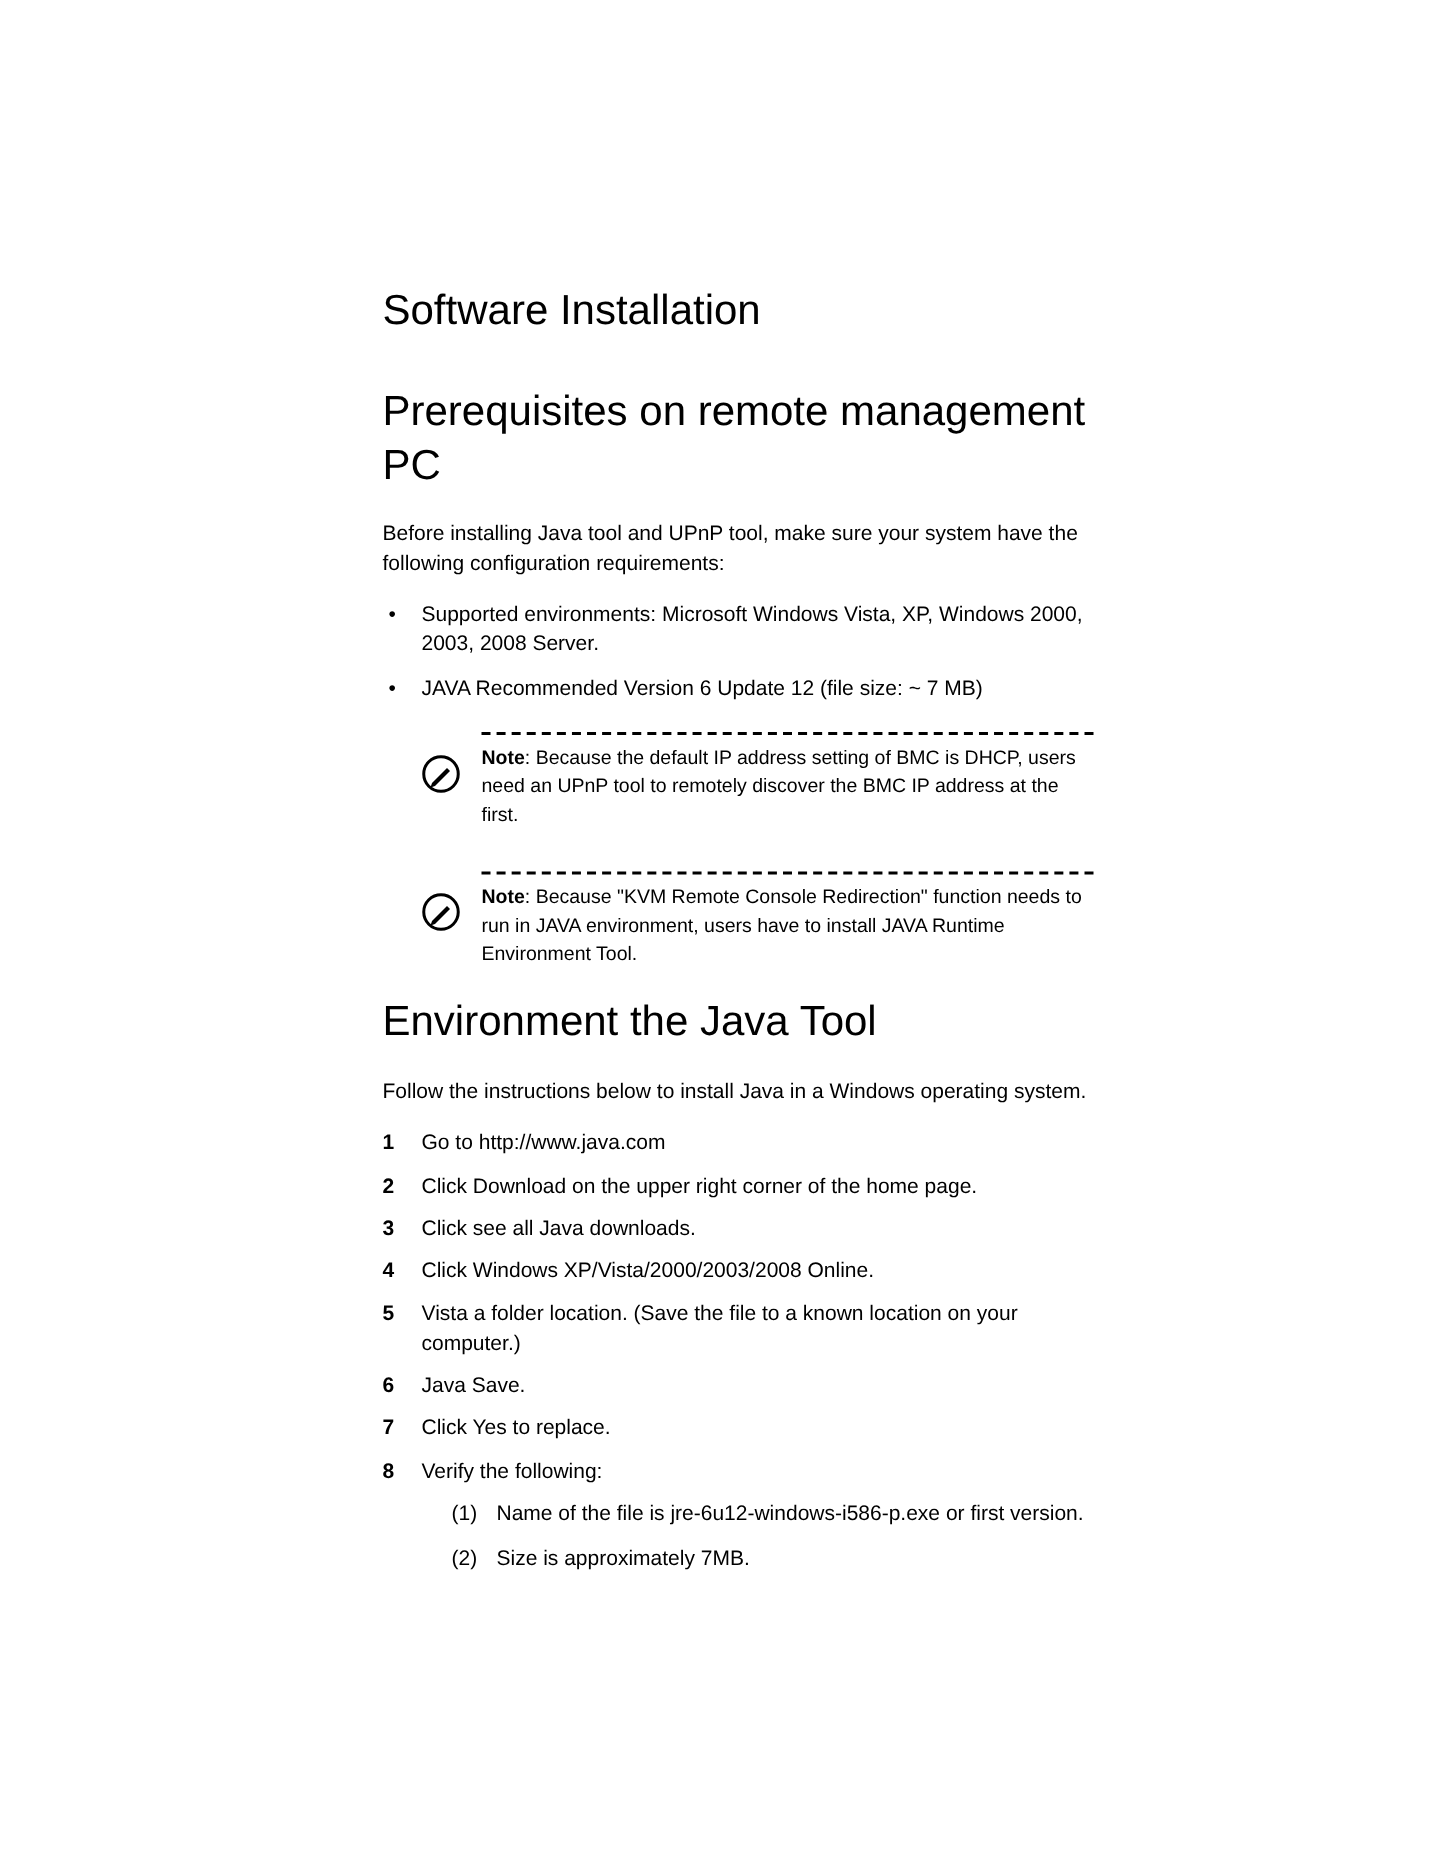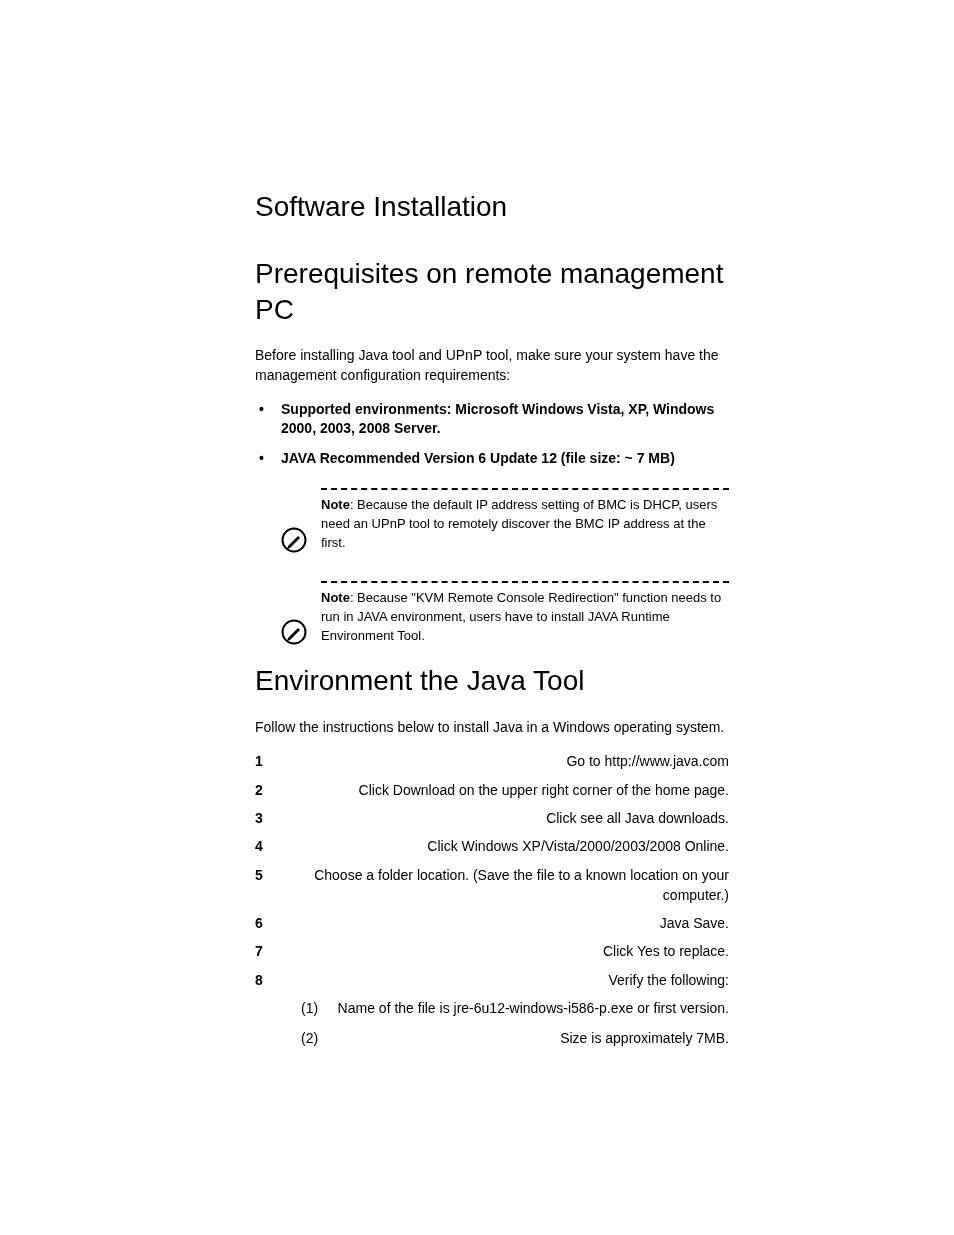--- a/index.html
+++ b/index.html
@@ -33,39 +33,38 @@
   }
   .body-text {
     font-size: 14px;
     line-height: 1.4;
     margin: 0 0 14px 0;
   }
   ul.bullets {
     list-style: none;
     padding: 0;
     margin: 0 0 8px 0;
-    font-weight: bold;
   }
   ul.bullets > li {
     position: relative;
     padding-left: 26px;
     font-size: 14px;
     line-height: 1.4;
     margin-bottom: 10px;
   }
   ul.bullets > li::before {
     content: "•";
     position: absolute;
     left: 4px;
     top: 0;
     font-size: 14px;
   }
   .note-block {
     display: flex;
-    align-items: flex-end;
+    align-items: center;
     margin: 4px 0 18px 26px;
   }
   .note-icon {
     flex: 0 0 auto;
     margin-right: 14px;
   }
   .note-icon svg {
     display: block;
   }
   .note-content {
@@ -88,21 +87,20 @@
     margin: 0;
     counter-reset: step;
   }
   ol.steps > li {
     position: relative;
     padding-left: 26px;
     font-size: 14px;
     line-height: 1.45;
     margin-bottom: 8px;
     counter-increment: step;
-    text-align: right;
   }
   ol.steps > li::before {
     content: counter(step);
     position: absolute;
     left: 0;
     top: 0;
     font-weight: 600;
     font-size: 14px;
   }
   .substeps {
@@ -129,21 +127,21 @@
 </head>
 <body>
 
 <div class="page">
 
 
   <h1 class="title">Software Installation</h1>
 
   <h2 class="section-heading">Prerequisites on remote management PC</h2>
 
-  <p class="body-text">Before installing Java tool and UPnP tool, make sure your system have the management configuration requirements:</p>
+  <p class="body-text">Before installing Java tool and UPnP tool, make sure your system have the following configuration requirements:</p>
 
   <ul class="bullets">
     <li>Supported environments: Microsoft Windows Vista, XP, Windows 2000, 2003, 2008 Server.</li>
     <li>JAVA Recommended Version 6 Update 12 (file size: ~ 7 MB)</li>
   </ul>
 
   <div class="note-block">
     <div class="note-icon">
       <svg width="26" height="26" viewBox="0 0 26 26">
         <circle cx="13" cy="13" r="11.5" fill="none" stroke="#000" stroke-width="2"></circle>
@@ -171,21 +169,21 @@
 
   <h2 class="section-heading">Environment the Java Tool</h2>
 
   <p class="body-text">Follow the instructions below to install Java in a Windows operating system.</p>
 
   <ol class="steps">
     <li>Go to http://www.java.com</li>
     <li>Click Download on the upper right corner of the home page.</li>
     <li>Click see all Java downloads.</li>
     <li>Click Windows XP/Vista/2000/2003/2008 Online.</li>
-    <li>Choose a folder location. (Save the file to a known location on your computer.)</li>
+    <li>Vista a folder location. (Save the file to a known location on your computer.)</li>
     <li>Java Save.</li>
     <li>Click Yes to replace.</li>
     <li>
       <span>Verify the following:</span>
       <ol class="substeps">
         <li>Name of the file is jre-6u12-windows-i586-p.exe or first version.</li>
         <li>Size is approximately 7MB.</li>
       </ol>
     </li>
   </ol>

